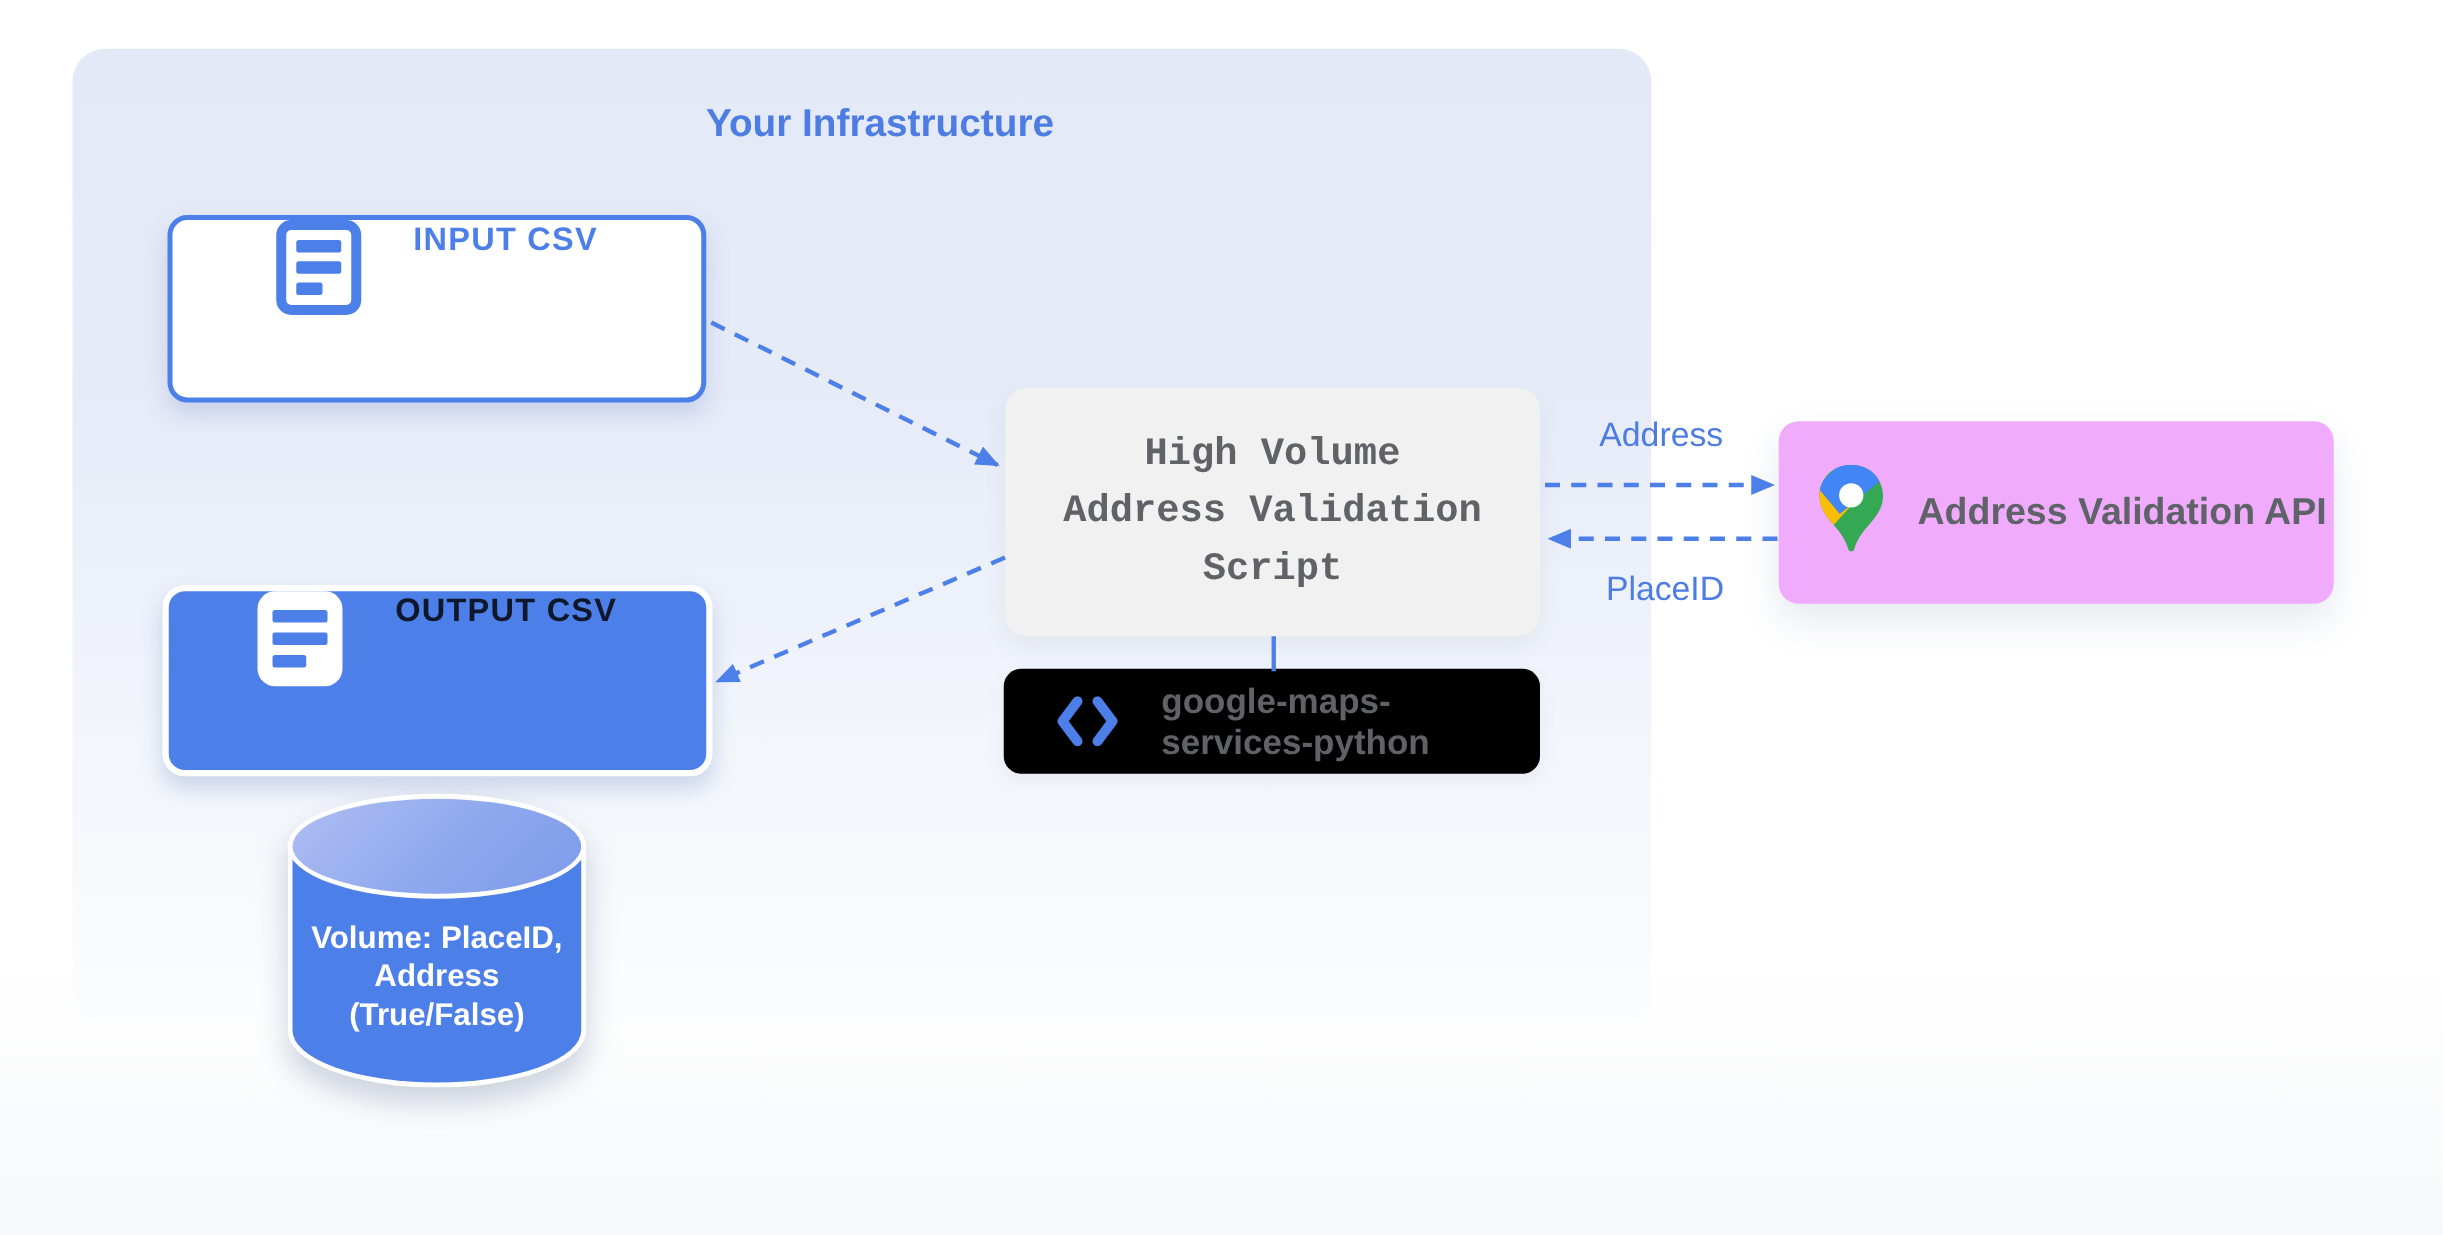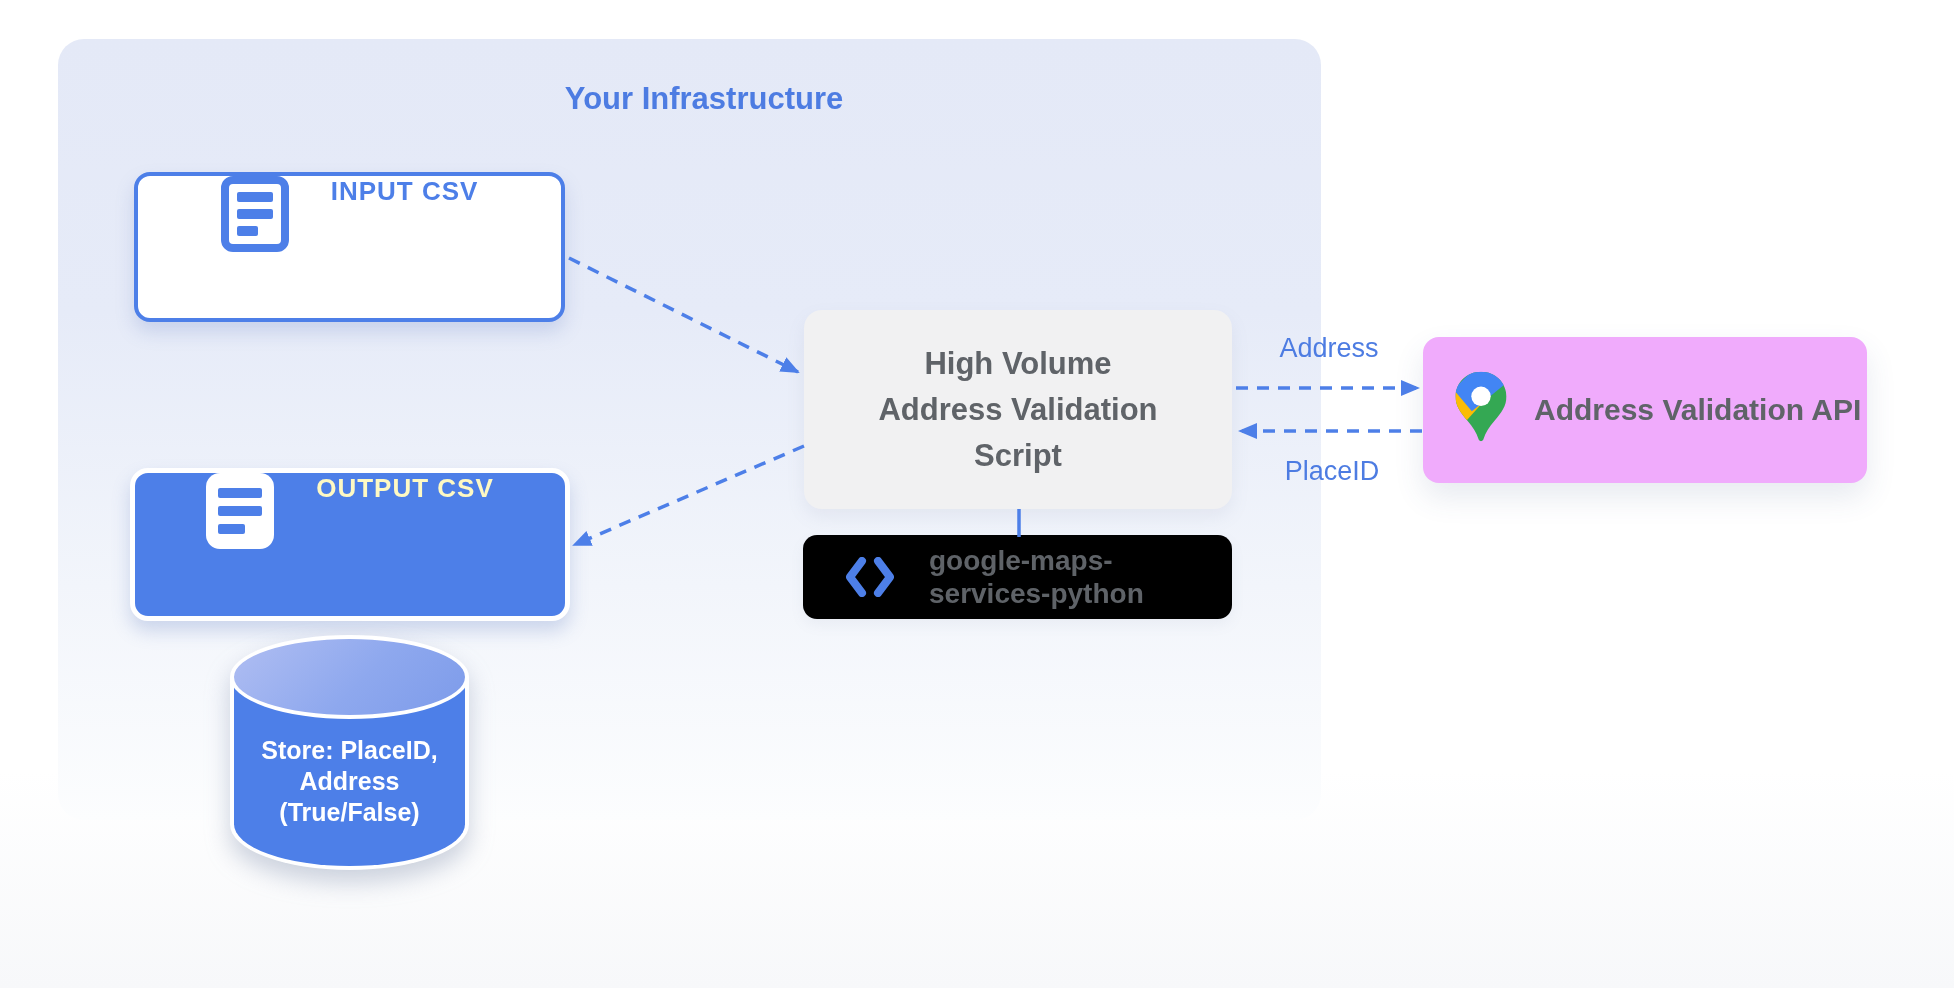--- a/index.html
+++ b/index.html
@@ -33,21 +33,21 @@
     background:#ffffff; border:4px solid #4d7fe8; border-radius:16px;
     box-shadow: 0 10px 18px rgba(110,135,200,0.25);
   }
   .output-box {
     left:118px; top:468px; width:440px; height:153px;
     background:#4d7fe8; border:5px solid #ffffff; border-radius:18px;
     box-shadow: 0 10px 18px rgba(110,135,200,0.30);
   }
   .csv-label { font-size:26px; font-weight:700; letter-spacing:1px; }
   .input-box .csv-label { color:#4d7fe8; }
-  .output-box .csv-label { color:#fef9c3; }
+  .output-box .csv-label { color:#0f172a; }
 
   
   .doc-icon {
     width:68px; height:76px; border:8px solid #4d7fe8; border-radius:12px;
     background:#ffffff; display:flex; flex-direction:column; justify-content:center;
     gap:7px; padding:0 8px; flex:0 0 auto;
   }
   .doc-icon .bar { height:10px; background:#4d7fe8; border-radius:2px; width:100%; }
   .doc-icon .bar.short { width:58%; }
   
@@ -57,21 +57,21 @@
   .doc-icon.inverse .bar { background:#4d7fe8; }
   .doc-icon.inverse .bar.short { width:62%; }
 
   
   .script-box {
     position:absolute; left:792px; top:310px; width:428px; height:199px;
     background:#f1f1f2; border-radius:18px;
     box-shadow: 0 8px 18px rgba(120,130,155,0.10);
     display:flex; flex-direction:column; align-items:center; justify-content:center;
   }
-  .script-line { font-size:31px; line-height:46px; font-weight:700; color:#5f6368; text-align:center; }
+  .script-line { font-size:31px; line-height:46px; font-weight:700; color:#5f6368; text-align:center;font-family:Liberation Mono, monospace; }
 
   .lib-box {
     position:absolute; left:791px; top:535px; width:429px; height:84px;
     background:#000000; border-radius:14px;
     box-shadow: 0 6px 14px rgba(120,130,155,0.08);
     display:flex; align-items:center; gap:34px; padding-left:42px;
   }
   .code-icon { width:50px; height:40px; flex:0 0 auto; }
   .lib-text { display:flex; flex-direction:column; }
   .lib-line { font-size:28px; line-height:33px; font-weight:700; color:#5f6368; }
@@ -141,21 +141,21 @@
       <div class="bar"></div>
       <div class="bar short"></div>
     </div>
     <div class="csv-label">OUTPUT CSV</div>
   </div>
 
   <div class="cyl">
     <div class="cyl-body"></div>
     <div class="cyl-top"></div>
     <div class="cyl-text">
-      <div>Store: PlaceID,</div>
+      <div>Volume: PlaceID,</div>
       <div>Address</div>
       <div>(True/False)</div>
     </div>
   </div>
 
   <div class="script-box">
     <div class="script-line">High Volume</div>
     <div class="script-line">Address Validation</div>
     <div class="script-line">Script</div>
   </div>

